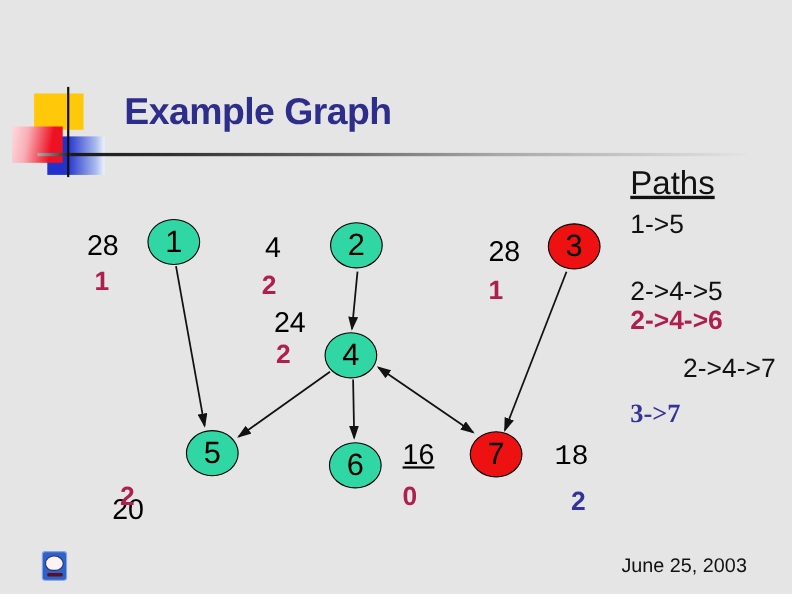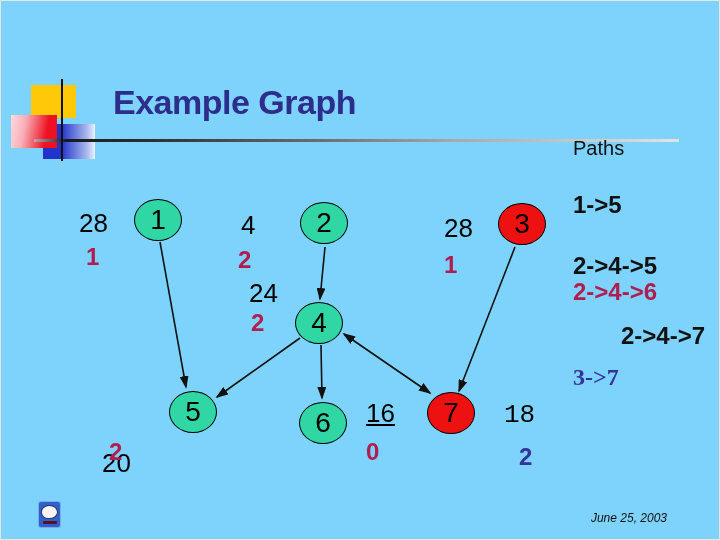--- a/index.html
+++ b/index.html
@@ -8,21 +8,21 @@
     width: 720px;
     height: 540px;
     background: #ffffff;
     font-family: "Liberation Sans", sans-serif;
     overflow: hidden;
   }
   .slide {
     position: relative;
     width: 720px;
     height: 540px;
-    background: #7dd3fc;
+    background: #e5e5e5;
     box-sizing: border-box;
     border: 1px solid #e6e6e6;
   }
   
   .sq { position: absolute; }
   .sq.blue {
     left: 42px; top: 123px; width: 52px; height: 35px;
     background: linear-gradient(to right, #2233cc 35%, #aabbee 85%, #eef1ff 100%);
   }
   .sq.yellow {
@@ -44,26 +44,26 @@
       #a8a8a8 65%, #c9c9c9 85%, #e3e3e3 100%);
   }
   .title {
     position: absolute; left: 112px; top: 82px; margin: 0;
     font-size: 34px; font-weight: bold; letter-spacing: -0.5px;
     color: var(--title-navy, #2d2d8c);
     white-space: nowrap;
   }
   
   .paths-heading {
-    position: absolute; left: 572px; top: 136px;
-    font-size: 20px; color: #111111; line-height: 1.15;
+    position: absolute; left: 572px; top: 149px;
+    font-size: 30px; color: #111111; line-height: 1.15; text-decoration: underline;
   }
   .path-item {
     position: absolute; left: 572px;
-    font-size: 24px; line-height: 1.05; color: #111111; white-space: nowrap; font-weight: bold;
+    font-size: 24px; line-height: 1.05; color: #111111; white-space: nowrap;
   }
   .path-item.crimson-bold { color: var(--label-crimson, #b01e50); font-weight: bold; }
   .path-item.navy-bold    { color: var(--label-navy, #333399); font-weight: bold; font-family: Liberation Serif, serif; }
   
   #edges-svg {
     position: absolute; left: 0; top: 0; width: 720px; height: 540px;
     pointer-events: none;
   }
   .edge { stroke: #111111; stroke-width: 1.6; }
   .node {
@@ -90,22 +90,22 @@
   .footer-logo .blob {
     position: absolute; left: 3px; top: 4px; width: 15px; height: 12px;
     background: #fdf3f4; border-radius: 50% 55% 50% 45%;
     box-shadow: 0 0 0 1px #23376e;
   }
   .footer-logo .mark {
     position: absolute; left: 4px; bottom: 3px; width: 14px; height: 3px;
     background: #5a1020; border-radius: 1px;
   }
   .slide-date {
-    position: absolute; right: 52px; bottom: 14px;
-    font-size: 12px; color: #111111; white-space: nowrap; font-style: italic;
+    position: absolute; right: 40px; bottom: 14px;
+    font-size: 18px; color: #111111; white-space: nowrap;
   }
 </style>
 </head>
 <body>
 
 <div class="slide">
 
   <div class="sq blue"></div>
   <div class="sq yellow"></div>
   <div class="sq pink"></div>

